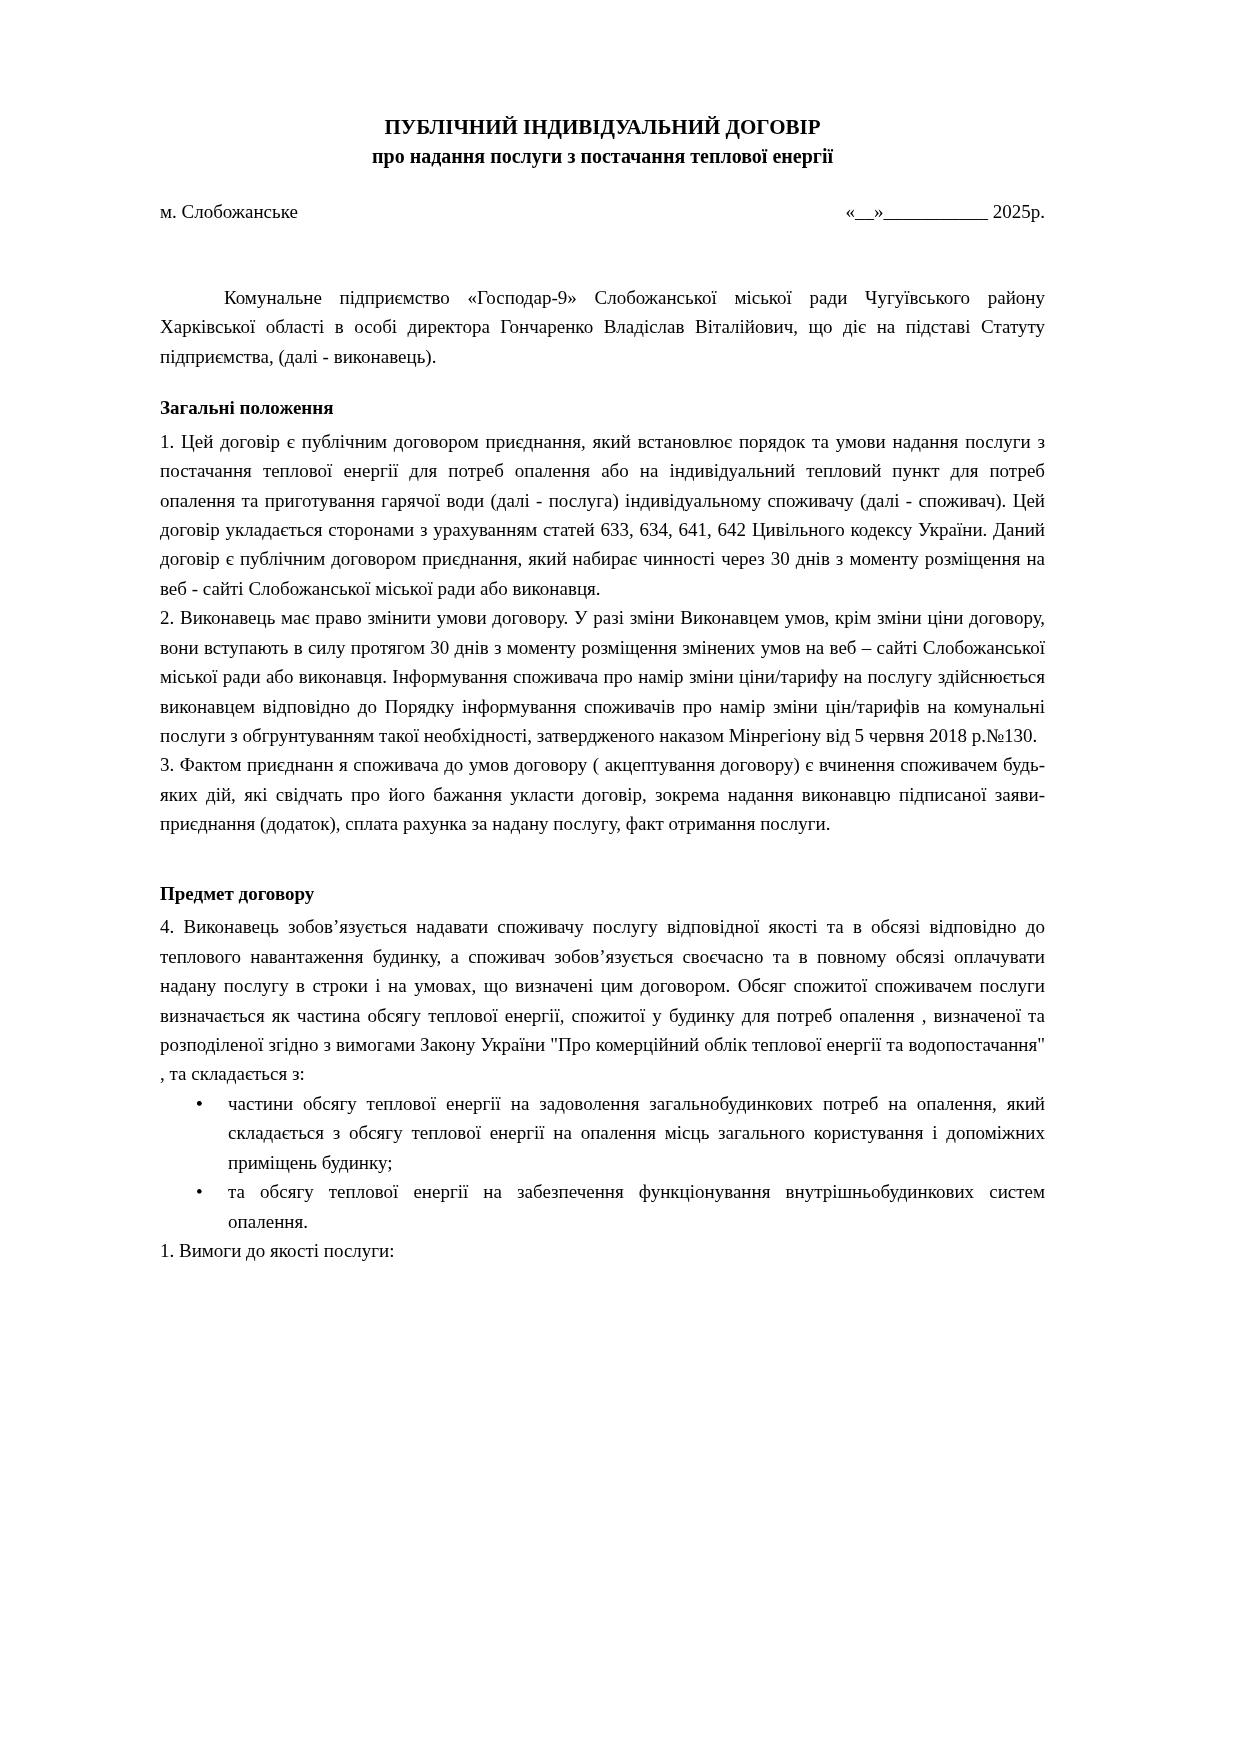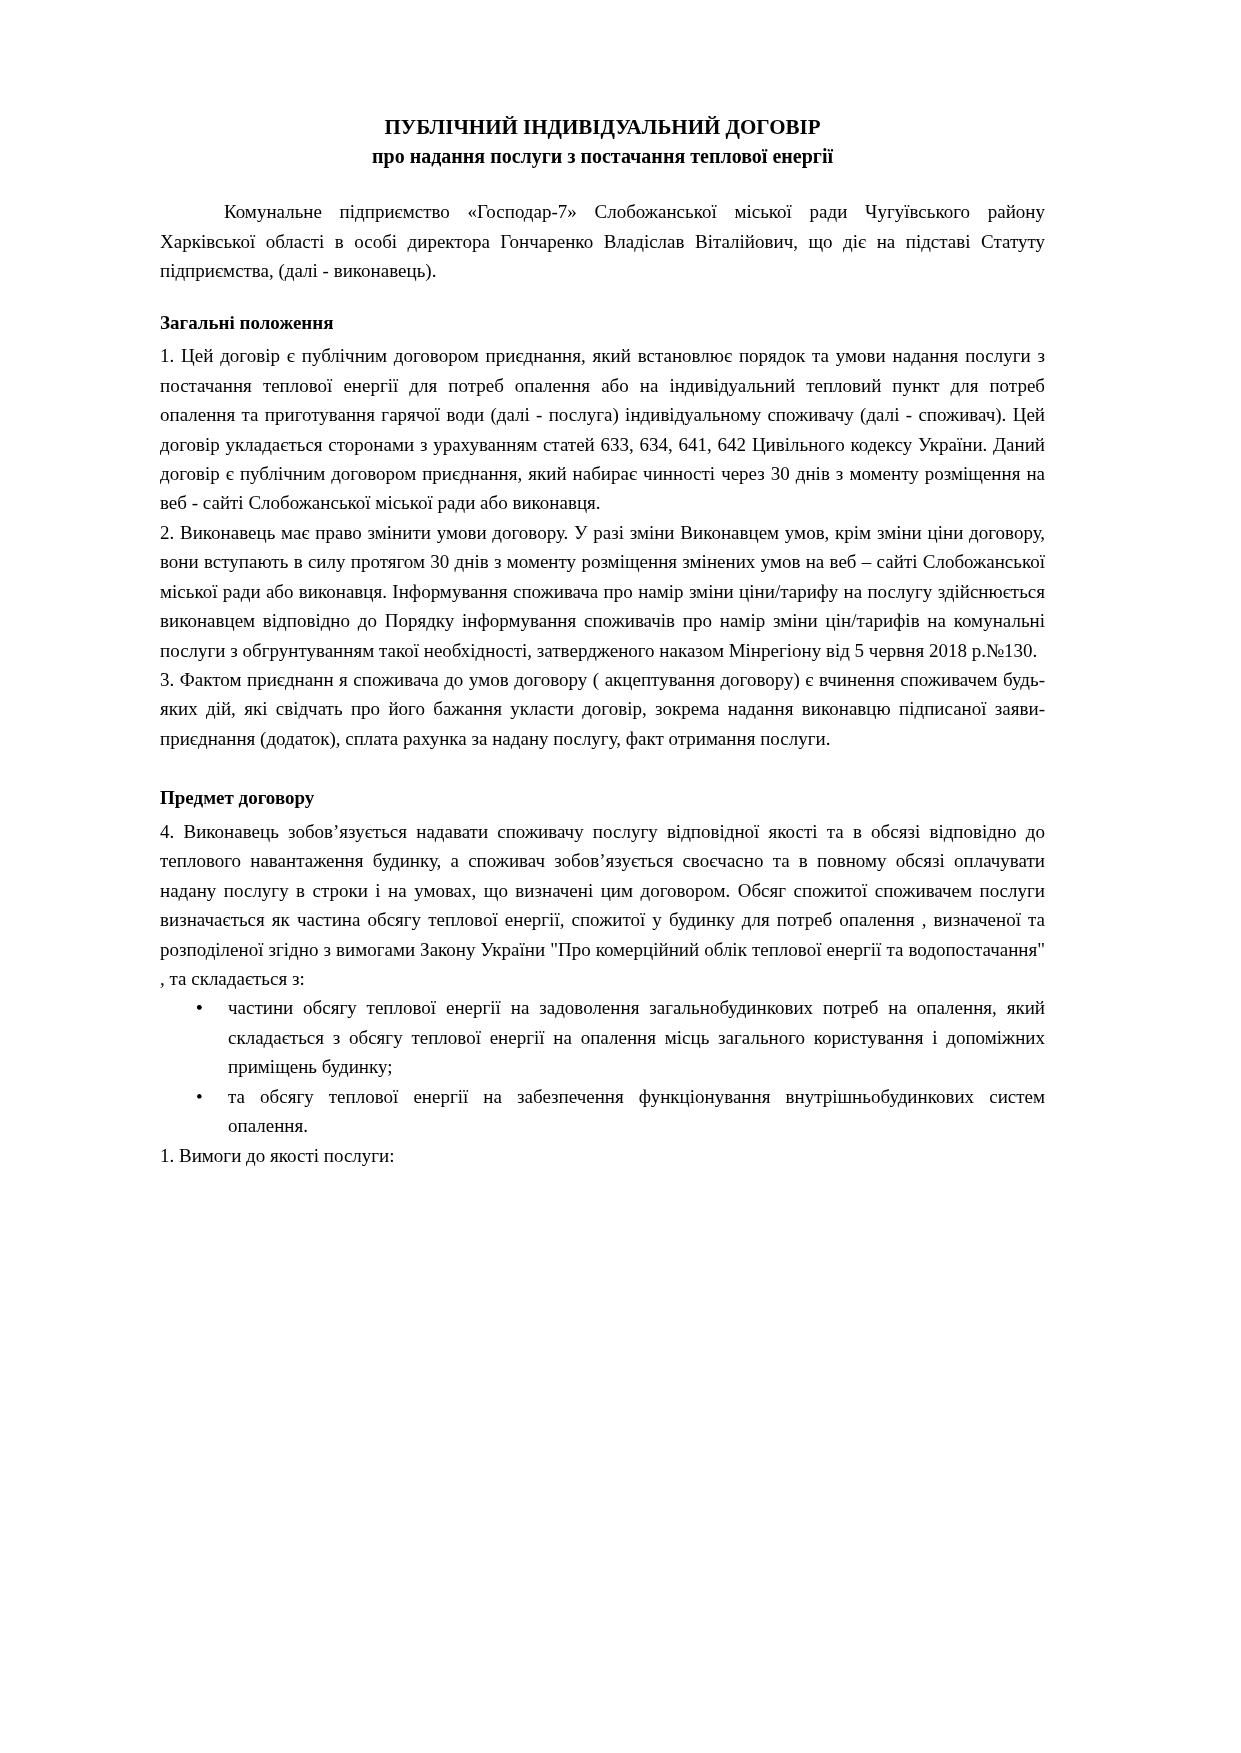--- a/index.html
+++ b/index.html
@@ -77,30 +77,34 @@
 <body>
 
 <div class="page">
   <div class="content">
 
     <div class="title-block">
       <div class="title-line-1">ПУБЛІЧНИЙ ІНДИВІДУАЛЬНИЙ ДОГОВІР</div>
       <div class="title-line-2">про надання послуги з постачання теплової енергії</div>
     </div>
 
+    <div class="dateline">
+      <span>м. Слобожанське</span>
+      <span>«__»___________ 2025р.</span>
+    </div>
 
-    <p class="para indent-first">Комунальне підприємство «Господар-7» Слобожанської міської ради Чугуївського району Харківської області в особі директора Гончаренко Владіслав Віталійович, що діє на підставі Статуту підприємства, (далі - виконавець).</p>
+    <p class="para indent-first">Комунальне підприємство «Господар-9» Слобожанської міської ради Чугуївського району Харківської області в особі директора Гончаренко Владіслав Віталійович, що діє на підставі Статуту підприємства, (далі - виконавець).</p>
 
     <div class="section-heading">Загальні положення</div>
 
     <p class="para">1.  Цей договір є публічним договором приєднання, який встановлює порядок та умови надання послуги з постачання теплової енергії для потреб опалення або на індивідуальний тепловий пункт для потреб опалення та приготування гарячої води (далі - послуга) індивідуальному споживачу (далі - споживач). Цей договір укладається сторонами з урахуванням статей 633, 634, 641, 642 Цивільного кодексу України. Даний договір є публічним договором приєднання, який набирає чинності через 30 днів з моменту розміщення на веб - сайті Слобожанської міської ради або виконавця.</p>
     <p class="para">2.  Виконавець має право змінити умови договору. У разі зміни Виконавцем умов, крім зміни ціни договору, вони вступають в силу протягом 30 днів з моменту розміщення змінених умов на веб – сайті Слобожанської міської ради або виконавця. Інформування споживача про намір зміни ціни/тарифу на послугу здійснюється виконавцем відповідно до Порядку інформування споживачів про намір зміни цін/тарифів на комунальні послуги з обгрунтуванням такої необхідності, затвердженого наказом Мінрегіону від 5 червня 2018 р.№130.</p>
     <p class="para">3.  Фактом приєднанн я споживача до умов  договору ( акцептування договору) є вчинення споживачем будь-яких дій, які свідчать про його бажання укласти договір, зокрема надання виконавцю підписаної заяви-приєднання (додаток), сплата рахунка за надану послугу, факт отримання послуги.</p>
 
-    <div class="section-heading" style="margin-top:30px;">Предмет договору</div>
+    <div class="section-heading" style="margin-top:40px;">Предмет договору</div>
 
     <p class="para">4. Виконавець зобов’язується надавати споживачу послугу відповідної якості та в обсязі відповідно до теплового навантаження будинку, а споживач зобов’язується своєчасно та в повному обсязі оплачувати надану послугу в строки і на умовах, що визначені цим договором. Обсяг спожитої споживачем послуги визначається як частина обсягу теплової енергії, спожитої у будинку для потреб опалення , визначеної та розподіленої згідно з вимогами Закону України "Про комерційний облік теплової енергії та водопостачання" , та складається з:</p>
 
     <ul class="bullet-list">
       <li class="bullet-item">
         <span class="bullet-marker">•</span>
       </li>
       <li class="bullet-item">
         <span class="bullet-marker">•</span>
         <span>частини обсягу теплової енергії на задоволення загальнобудинкових потреб на опалення, який складається з обсягу теплової енергії на опалення місць загального користування і допоміжних приміщень будинку;</span>

